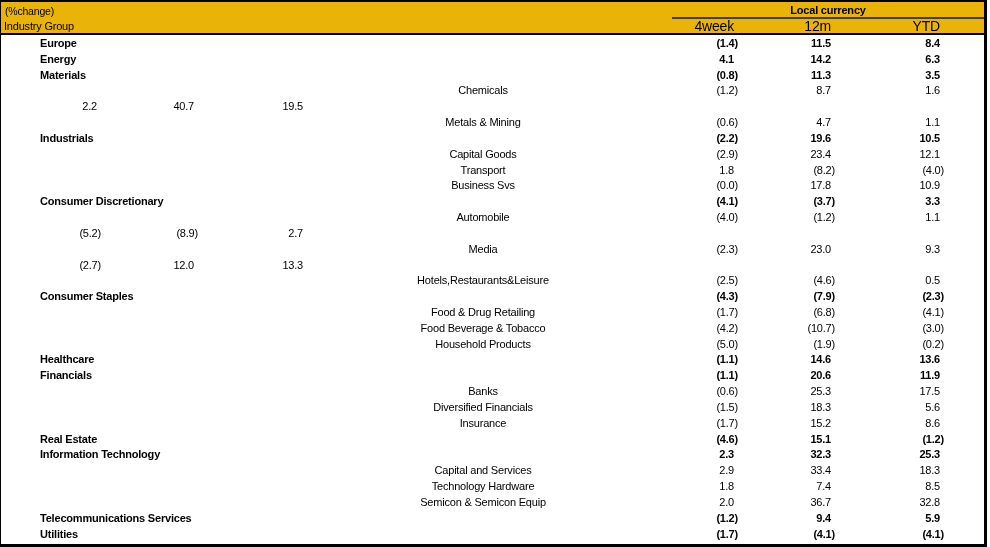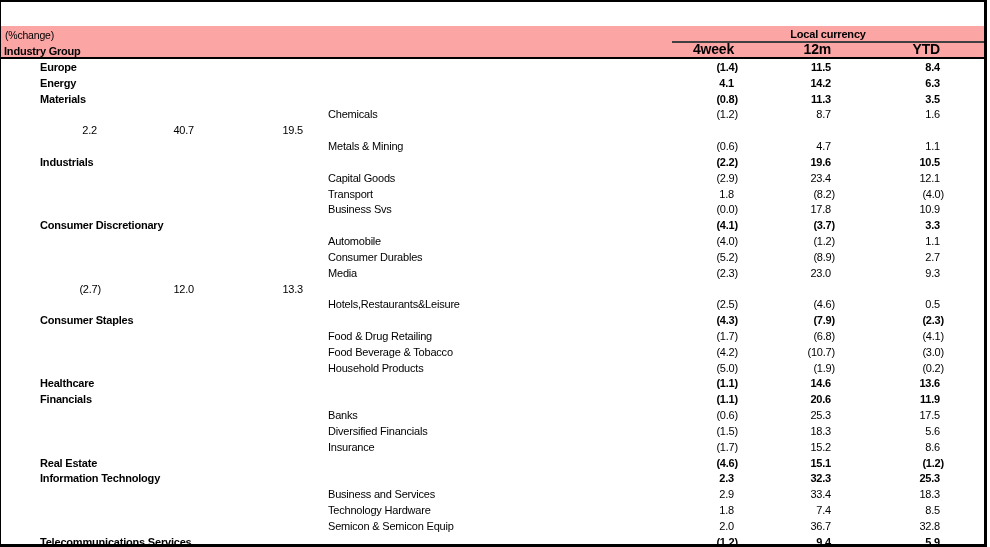--- a/index.html
+++ b/index.html
@@ -11,41 +11,41 @@
     letter-spacing:-0.2px;
   }
   .thead{background:#d9d9d9;border-bottom:2px solid #000;height:33px;box-sizing:border-box;}
   .hrow1{display:flex;height:17px;align-items:center;}
   .pct{flex:1;padding-left:4px;font-size:10.5px;white-space:nowrap;}
   .lc{
     width:312px;height:17px;box-sizing:border-box;border-bottom:2px solid #404040;
     display:flex;align-items:center;justify-content:center;
     font-weight:bold;font-size:11px;
   }
-  .hrow2{display:flex;height:14px;align-items:flex-end;font-weight:bold;}
+  .hrow2{display:flex;height:14px;align-items:center;font-weight:normal;}
   .grp{flex:1;padding-left:3px;font-size:11px;white-space:nowrap;}
   .hc{width:100px;box-sizing:border-box;text-align:right;font-size:14px;padding-right:4px;}
   .hc.c2{width:97px;}
   .hc.c3{width:109px;}
   .hsp,.sp{width:40px;flex:none;}
   .tbody{display:flex;flex-direction:column;}
   .row{display:flex;height:15.84px;align-items:center;font-size:11px;}
   .row.bold{font-weight:bold;padding-left:35px;}
   .lbl{flex:1;padding-left:4px;white-space:nowrap;overflow:hidden;}
-  .lbl.sub{padding-left:327px;}
+  .lbl.sub{padding-left:327px;text-align:center;}
   .v{width:100px;box-sizing:border-box;text-align:right;white-space:nowrap;}
   .v.c2{width:97px;}
   .v.c3{width:109px;}
   .v.pos{padding-right:4px;}
 </style>
 </head>
 <body>
 
 <div class="sheet">
-  <div class="thead" style="background: #fca5a5; margin-top: 24px;">
+  <div class="thead" style="background: #eab308;">
     <div class="hrow1">
       <div class="pct">(%change)</div>
       <div class="lc">Local currency</div>
     </div>
     <div class="hrow2">
       <div class="grp">Industry Group</div>
       <div class="hc c1">4week</div>
       <div class="hc c2">12m</div>
       <div class="hc c3">YTD</div>
       <div class="hsp"></div>
@@ -141,21 +141,20 @@
 
   <div class="row">
     <div class="lbl sub">Automobile</div>
     <div class="v c1">(4.0)</div>
     <div class="v c2">(1.2)</div>
     <div class="v c3 pos">1.1</div>
     <div class="sp"></div>
   </div>
 
   <div class="row">
-    <div class="lbl sub">Consumer Durables</div>
     <div class="v c1">(5.2)</div>
     <div class="v c2">(8.9)</div>
     <div class="v c3 pos">2.7</div>
     <div class="sp"></div>
   </div>
 
   <div class="row">
     <div class="lbl sub">Media</div>
     <div class="v c1">(2.3)</div>
     <div class="v c2 pos">23.0</div>
@@ -260,21 +259,21 @@
 
   <div class="row bold">
     <div class="lbl">Information Technology</div>
     <div class="v c1 pos">2.3</div>
     <div class="v c2 pos">32.3</div>
     <div class="v c3 pos">25.3</div>
     <div class="sp"></div>
   </div>
 
   <div class="row">
-    <div class="lbl sub">Business and Services</div>
+    <div class="lbl sub">Capital and Services</div>
     <div class="v c1 pos">2.9</div>
     <div class="v c2 pos">33.4</div>
     <div class="v c3 pos">18.3</div>
     <div class="sp"></div>
   </div>
 
   <div class="row">
     <div class="lbl sub">Technology Hardware</div>
     <div class="v c1 pos">1.8</div>
     <div class="v c2 pos">7.4</div>

